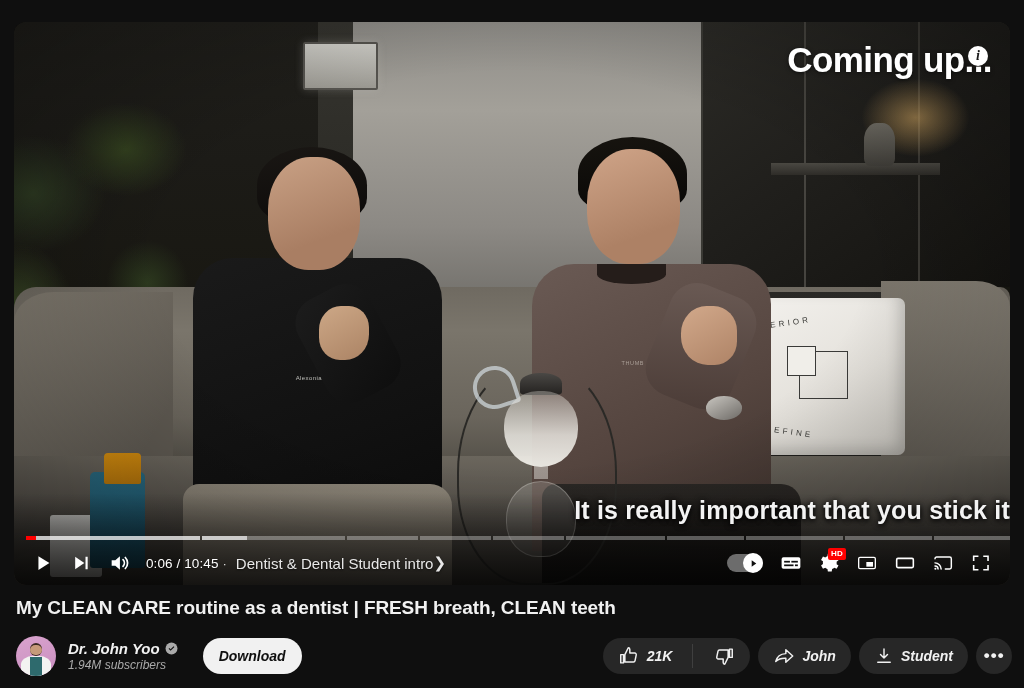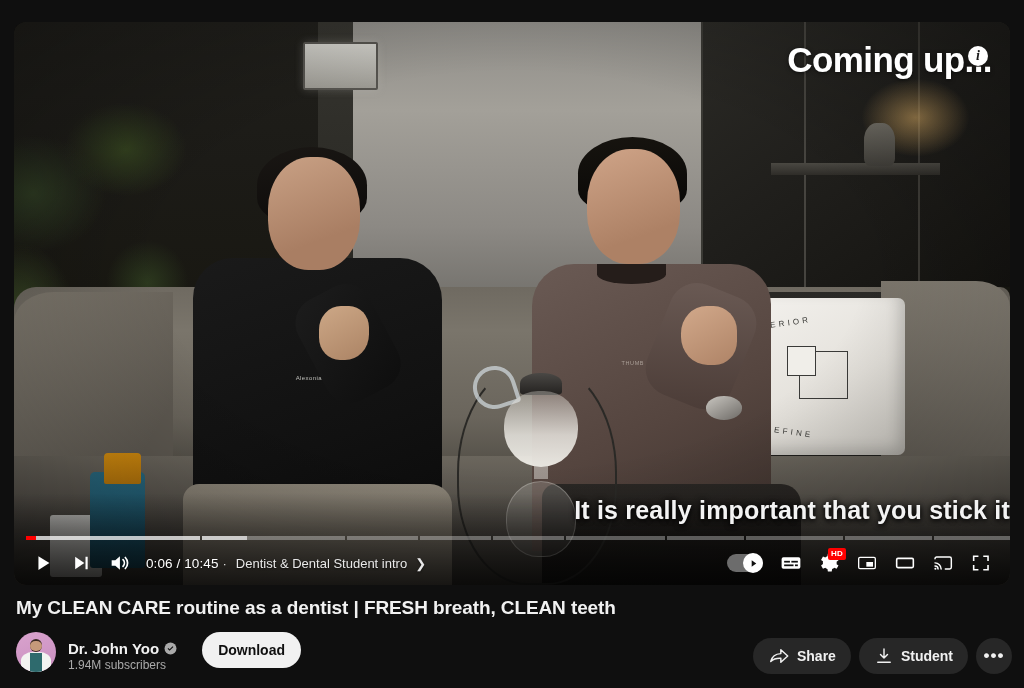--- a/index.html
+++ b/index.html
@@ -305,22 +305,22 @@
   .cbtn {
     width:38px; height:38px; display:flex; align-items:center; justify-content:center;
     cursor:pointer; position:relative; flex:0 0 auto;
   }
   .cbtn svg { display:block; }
   .time {
     color:#fff; font-size:13.5px; margin-left:8px; white-space:nowrap;
     letter-spacing:.1px; text-shadow:0 1px 2px rgba(0,0,0,.6);
   }
   .chapter-title {
-    color:#e8e8e8; font-size:13px; margin-left:5px; white-space:nowrap;
-    display:flex; align-items:center; gap:8px; cursor:pointer;
+    color:#e8e8e8; font-size:15px; margin-left:5px; white-space:nowrap;
+    display:flex; align-items:center; gap:0; cursor:pointer;
     text-shadow:0 1px 2px rgba(0,0,0,.6);
   }
   .dot-sep { color:#ddd; font-size:13px; margin:0 4px; }
   .spacer { flex:1 1 auto; }
 
   .autoplay-toggle {
     width:36px; height:18px; border-radius:9px;
     background:rgba(130,130,130,.82);
     position:relative; cursor:pointer; margin-right:6px;
   }
@@ -337,21 +337,21 @@
   }
 
   
   .video-title {
     position:absolute; left:16px; top:597px;
     color:#f1f1f1; font-size:19px; font-weight:bold;
     letter-spacing:-.1px;
   }
   .meta-row {
     position:absolute; left:16px; right:12px; top:632px;
-    display:flex; height:48px;
+    display:flex; align-items:center; height:48px;font-style:italic;
   }
   .avatar {
     width:40px; height:40px; border-radius:50%; flex:0 0 auto;
     background:radial-gradient(circle at 50% 72%, #f4f4f4 0 18%, rgba(244,244,244,0) 19%),
                linear-gradient(160deg,#d9a3cd,#c98ec0);
     position:relative; overflow:hidden; cursor:pointer;
   }
   .av-head {
     position:absolute; left:34%; top:18%; width:32%; height:32%;
     border-radius:50%; background:#3a2a22;
@@ -622,26 +622,40 @@
           <path d="M10.3 16.3 6.6 12.6l1.5-1.5 2.2 2.2 5.6-5.6 1.5 1.5z" fill="#0f0f0f"></path>
         </svg>
       </div>
       <div class="subs">1.94M subscribers</div>
     </div>
 
     <div class="subscribe-btn">Download</div>
 
     <div class="actions">
 
+      <div class="pill likebar">
+        <div class="like-seg">
+          <svg width="22" height="22" viewBox="0 0 24 24">
+            <path d="M3 10.5h3v9H3zM7.5 10.5 11.2 3c.9 0 1.7.8 1.7 1.8v4h5.4c1 0 1.8 1 1.6 2l-1.3 6.3c-.15.8-.86 1.4-1.7 1.4H7.5z" fill="none" stroke="#f1f1f1" stroke-width="1.6" stroke-linejoin="round"></path>
+          </svg>
+          <span>21K</span>
+        </div>
+        <div class="vdiv"></div>
+        <div class="dislike-seg">
+          <svg width="22" height="22" viewBox="0 0 24 24">
+            <path d="M21 13.5h-3v-9h3zM16.5 13.5 12.8 21c-.9 0-1.7-.8-1.7-1.8v-4H5.7c-1 0-1.8-1-1.6-2l1.3-6.3c.15-.8.86-1.4 1.7-1.4h9.4z" fill="none" stroke="#f1f1f1" stroke-width="1.6" stroke-linejoin="round"></path>
+          </svg>
+        </div>
+      </div>
 
       <div class="pill">
         <svg width="22" height="22" viewBox="0 0 24 24">
           <path d="M3 18c1.5-6.2 5.8-8.4 11-8.6V5.2L21.5 12 14 18.8v-4.3c-4.6-.2-8.2.8-11 3.5z" fill="none" stroke="#f1f1f1" stroke-width="1.6" stroke-linejoin="round"></path>
         </svg>
-        <span>Share</span>
+        <span>John</span>
       </div>
 
       <div class="pill">
         <svg width="20" height="20" viewBox="0 0 24 24">
           <path d="M12 3.5v11m0 0 4.2-4.2M12 14.5 7.8 10.3M4.5 19.5h15" fill="none" stroke="#f1f1f1" stroke-width="1.7" stroke-linecap="round" stroke-linejoin="round"></path>
         </svg>
         <span>Student</span>
       </div>
 
       <div class="pill round">•••</div>

